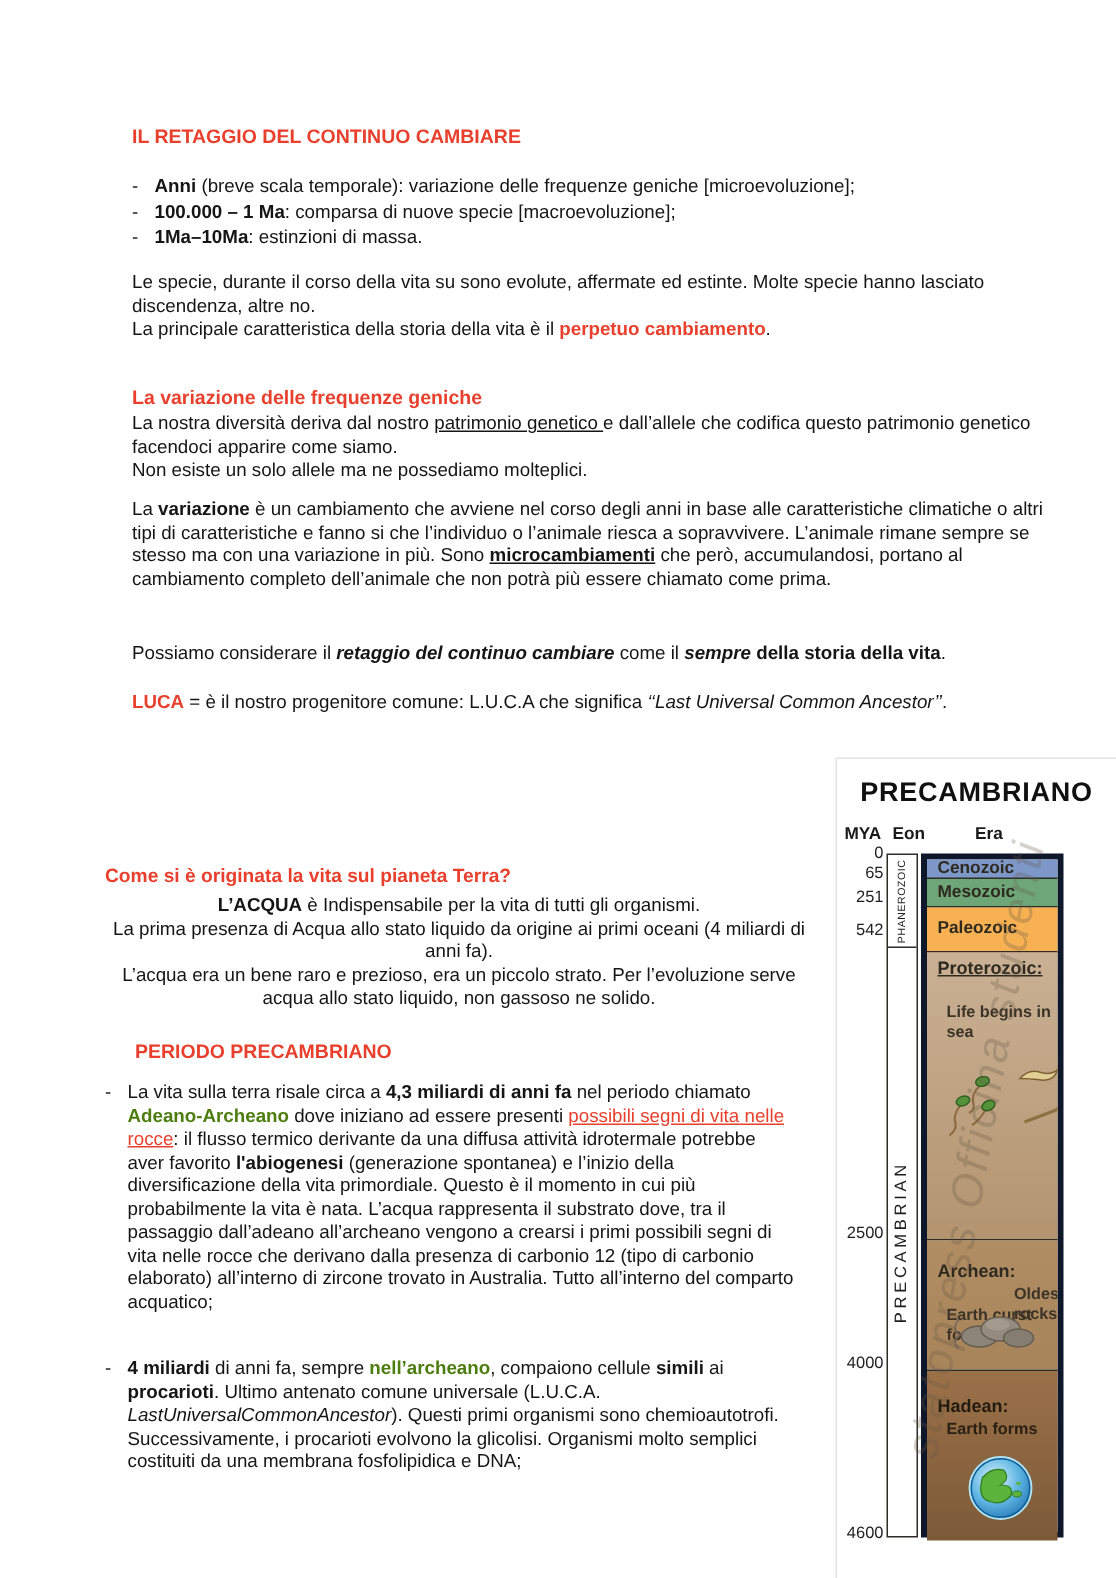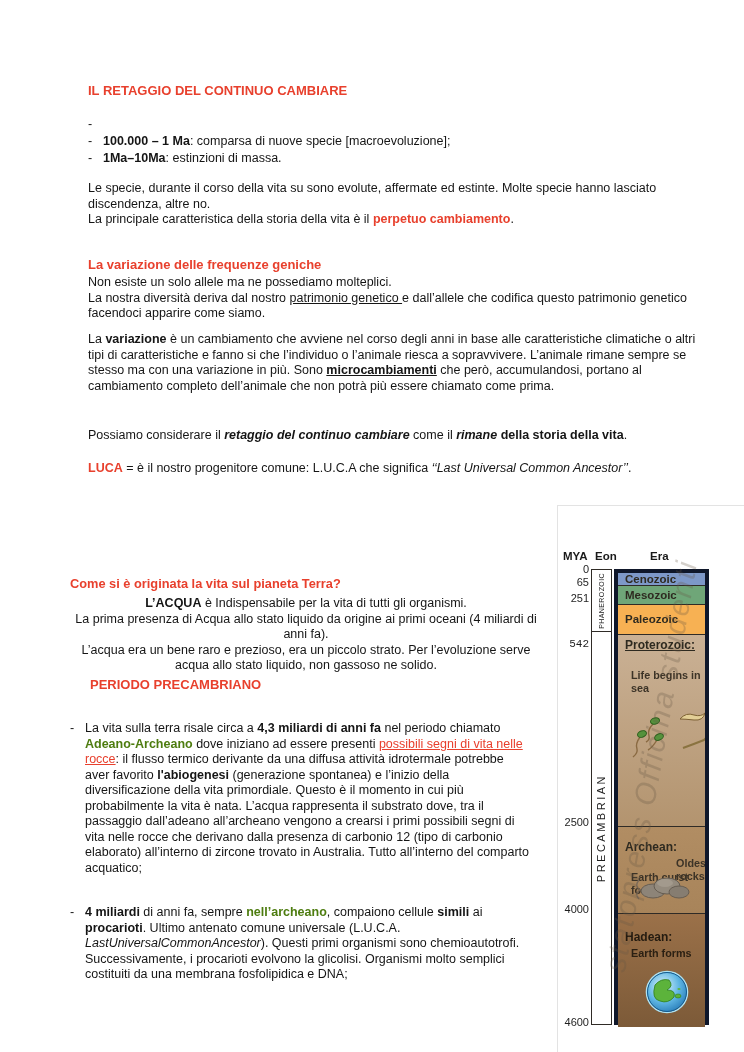--- a/index.html
+++ b/index.html
@@ -24,21 +24,21 @@
   .dash{flex:none;width:15px;}
   p{margin:0;}
   
   .figure{position:absolute;left:557px;top:505px;width:186px;height:547px;background:#fff;
           border:1px solid #e3e3e3;overflow:hidden;font-family:"Liberation Sans",sans-serif;}
   .fig-title{position:absolute;left:0;top:12px;width:100%;text-align:center;font-size:18px;
              font-weight:bold;letter-spacing:.5px;color:#101010;line-height:20px;}
   .fig-h{position:absolute;top:44px;font-size:11.5px;font-weight:bold;color:#1a1a1a;line-height:12px;}
   .fh-mya{left:5px;}  .fh-eon{left:37px;}  .fh-era{left:92px;font-weight:600;}
   .tick{position:absolute;left:0;width:31px;text-align:right;font-size:11px;color:#1f1f1f;line-height:12px;}
-  .tk0{top:57px;} .tk1{top:70px;} .tk2{top:86px;} .tk3{top:132px;font-family:Liberation Mono, monospace;}
+  .tk0{top:57px;} .tk1{top:70px;} .tk2{top:86px;} .tk3{top:108px;}
   .tk4{top:310px;} .tk5{top:397px;} .tk6{top:510px;}
   .eon-strip{position:absolute;left:33px;top:63px;width:21px;height:456px;box-sizing:border-box;
              border:1px solid #2f2b26;background:#fff;}
   .eon-cell{display:flex;align-items:center;justify-content:center;box-sizing:border-box;}
   .eon-phan{height:62px;border-bottom:1px solid #2f2b26;}
   .eon-prec{height:392px;}
   .vtext{writing-mode:vertical-rl;transform:rotate(180deg);white-space:nowrap;color:#1d1d1d;}
   .eon-phan .vtext{font-size:7px;letter-spacing:.4px;}
   .eon-prec .vtext{font-size:11px;letter-spacing:2.5px;}
   .era-col{position:absolute;left:56px;top:63px;width:95px;height:456px;box-sizing:border-box;
@@ -67,71 +67,73 @@
 <body>
 
 <div class="page">
 
   <h2 class="abs top-col rhead" style="top:72px;">IL RETAGGIO DEL CONTINUO CAMBIARE</h2>
 
 
   <div class="abs top-col blist" style="top:116px;">
     <div class="bullet">
         <span class="dash">-</span>
+        <p><span class="b">Anni</span><span> (breve scala temporale): variazione delle frequenze geniche [microevoluzione];</span></p>
       </div>
     <div class="bullet">
         <span class="dash">-</span>
         <p><span class="b">100.000 – 1 Ma</span><span>: comparsa di nuove specie [macroevoluzione];</span></p>
       </div>
     <div class="bullet">
         <span class="dash">-</span>
         <p><span class="b">1Ma–10Ma</span><span>: estinzioni di massa.</span></p>
       </div>
   </div>
 
   <p class="abs top-col" style="top:181px;">
       <span class="blockline">Le specie, durante il corso della vita su sono evolute, affermate ed estinte. Molte specie hanno lasciato discendenza, altre no.</span>
       <span class="blockline"><span>La principale caratteristica della storia della vita è il </span><span class="redb">perpetuo cambiamento</span><span>.</span></span>
     </p>
 
   <h2 class="abs top-col rhead" style="top:246px;">La variazione delle frequenze geniche</h2>
 
   <p class="abs top-col" style="top:275px;">
+      <span class="blockline"><span>La nostra diversità deriva dal nostro </span><span class="u">patrimonio genetico </span><span>e dall’allele che codifica questo patrimonio genetico facendoci apparire come siamo.</span></span>
       <span class="blockline">Non esiste un solo allele ma ne possediamo molteplici.</span>
-      <span class="blockline"><span>La nostra diversità deriva dal nostro </span><span class="u">patrimonio genetico </span><span>e dall’allele che codifica questo patrimonio genetico facendoci apparire come siamo.</span></span>
     </p>
 
   <p class="abs top-col" style="top:332px;"><span>La </span><span class="b">variazione</span><span> è un cambiamento che avviene nel corso degli anni in base alle caratteristiche climatiche o altri tipi di caratteristiche e fanno si che l’individuo o l’animale riesca a sopravvivere. L’animale rimane sempre se stesso ma con una variazione in più. Sono </span><span class="bu">microcambiamenti</span><span> che però, accumulandosi, portano al cambiamento completo dell’animale che non potrà più essere chiamato come prima.</span></p>
 
-  <p class="abs top-col" style="top:428px;"><span>Possiamo considerare il </span><span class="bi">retaggio del continuo cambiare</span><span> come il </span><span class="bi">rimane</span><span class="b"> della storia della vita</span><span>.</span></p>
+  <p class="abs top-col" style="top:428px;"><span>Possiamo considerare il </span><span class="bi">retaggio del continuo cambiare</span><span> come il </span><span class="bi">sempre</span><span class="b"> della storia della vita</span><span>.</span></p>
 
   <p class="abs top-col" style="top:461px;"><span class="redb">LUCA</span><span> = è il nostro progenitore comune: L.U.C.A che significa </span><span class="i">‘‘Last Universal Common Ancestor’’</span><span>.</span></p>
 
   <h2 class="abs low-col rhead-light" style="top:565px;">Come si è originata la vita sul pianeta Terra?</h2>
 
   <p class="abs low-col" style="top:596px;text-align:center;">
       <span class="blockline"><span class="b">L’ACQUA</span><span> è Indispensabile per la vita di tutti gli organismi.</span></span>
       <span class="blockline">La prima presenza di Acqua allo stato liquido da origine ai primi oceani (4 miliardi di anni fa).</span>
       <span class="blockline">L’acqua era un bene raro e prezioso, era un piccolo strato. Per l’evoluzione serve acqua allo stato liquido, non gassoso ne solido.</span>
     </p>
 
-  <h2 class="abs low-col rhead" style="top:666px;padding-left:20px;">PERIODO PRECAMBRIANO</h2>
+  <h2 class="abs low-col rhead" style="top:682px;padding-left:20px;">PERIODO PRECAMBRIANO</h2>
 
   <div class="abs low-col bullet" style="top:721px;">
       <span class="dash">-</span>
       <p style="width:445px;"><span>La vita sulla terra risale circa a </span><span class="b">4,3 miliardi di anni fa</span><span> nel periodo chiamato </span><span class="greenb">Adeano-Archeano</span><span> dove iniziano ad essere presenti </span><span class="redu">possibili segni di vita nelle rocce</span><span>: il flusso termico derivante da una diffusa attività idrotermale potrebbe aver favorito </span><span class="b">l'abiogenesi</span><span> (generazione spontanea) e l’inizio della diversificazione della vita primordiale. Questo è il momento in cui più probabilmente la vita è nata. L’acqua rappresenta il substrato dove, tra il passaggio dall’adeano all’archeano vengono a crearsi i primi possibili segni di vita nelle rocce che derivano dalla presenza di carbonio 12 (tipo di carbonio elaborato) all’interno di zircone trovato in Australia. Tutto all’interno del comparto acquatico;</span></p>
     </div>
 
   <div class="abs low-col bullet" style="top:905px;">
       <span class="dash">-</span>
       <p style="width:445px;"><span class="b">4 miliardi</span><span> di anni fa, sempre </span><span class="greenb">nell’archeano</span><span>, compaiono cellule </span><span class="b">simili</span><span> ai </span><span class="b">procarioti</span><span>. Ultimo antenato comune universale (L.U.C.A. </span><span class="i">LastUniversalCommonAncestor</span><span>). Questi primi organismi sono chemioautotrofi. Successivamente, i procarioti evolvono la glicolisi. Organismi molto semplici costituiti da una membrana fosfolipidica e DNA;</span></p>
     </div>
 
   <div class="figure">
     <div class="fig-watermark">statopress Officina studenti</div>
+    <div class="fig-title">PRECAMBRIANO</div>
 
     <div class="fig-h fh-mya">MYA</div>
     <div class="fig-h fh-eon">Eon</div>
     <div class="fig-h fh-era">Era</div>
 
     <div class="tick tk0">0</div>
     <div class="tick tk1">65</div>
     <div class="tick tk2">251</div>
     <div class="tick tk3">542</div>
     <div class="tick tk4">2500</div>

